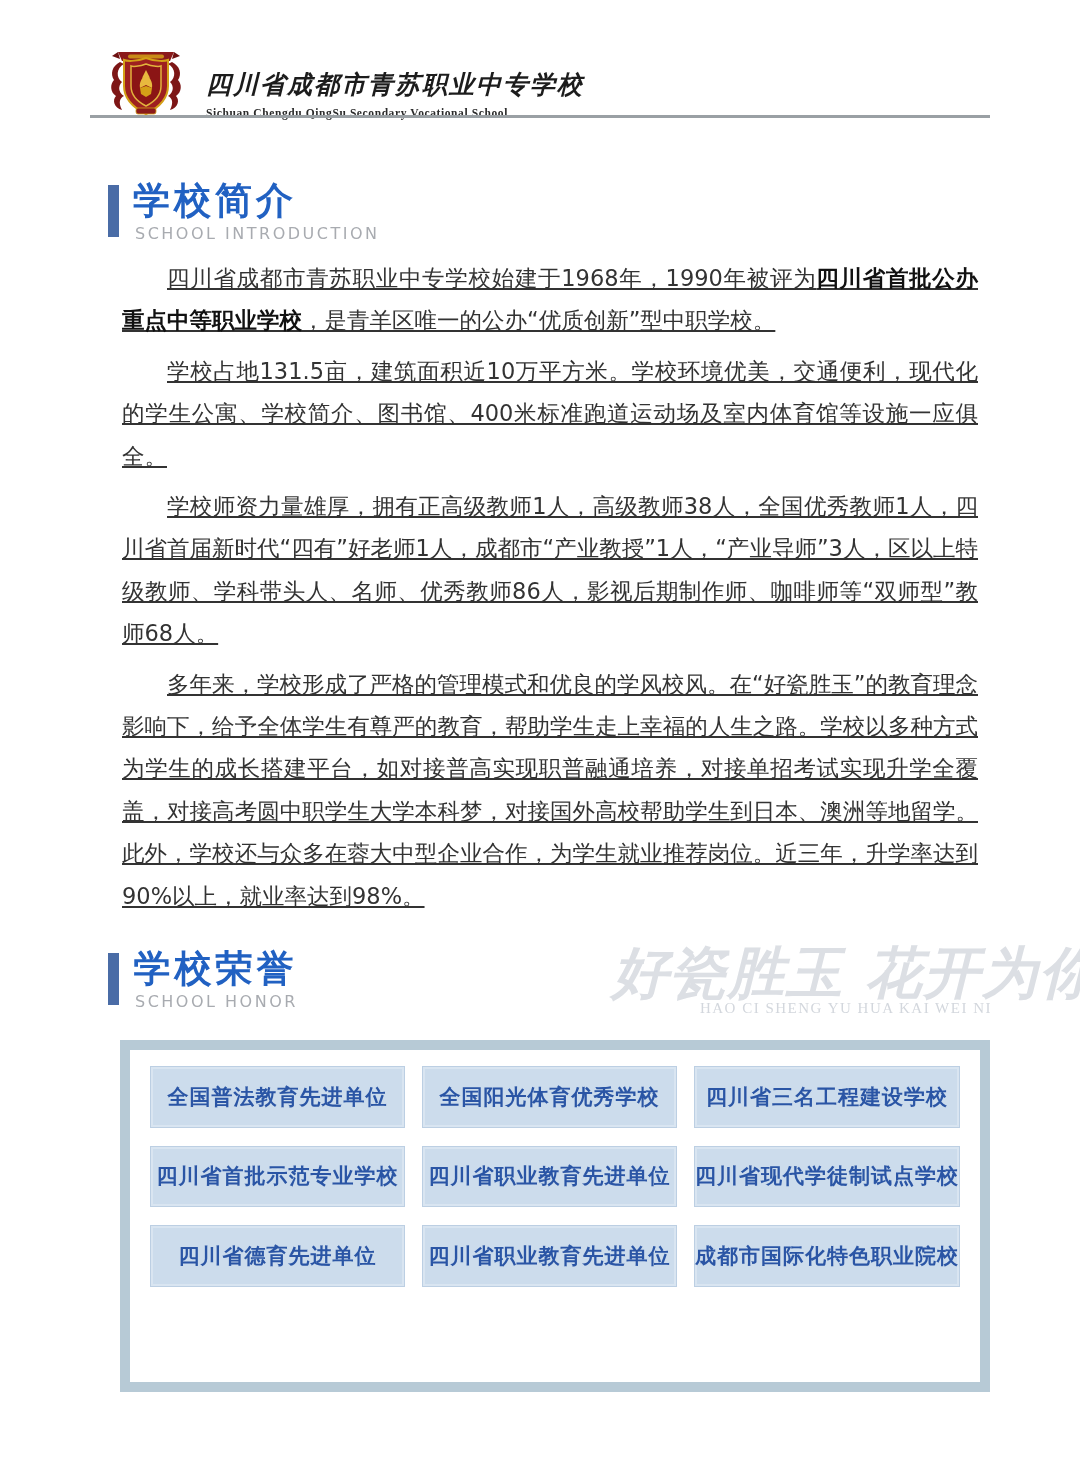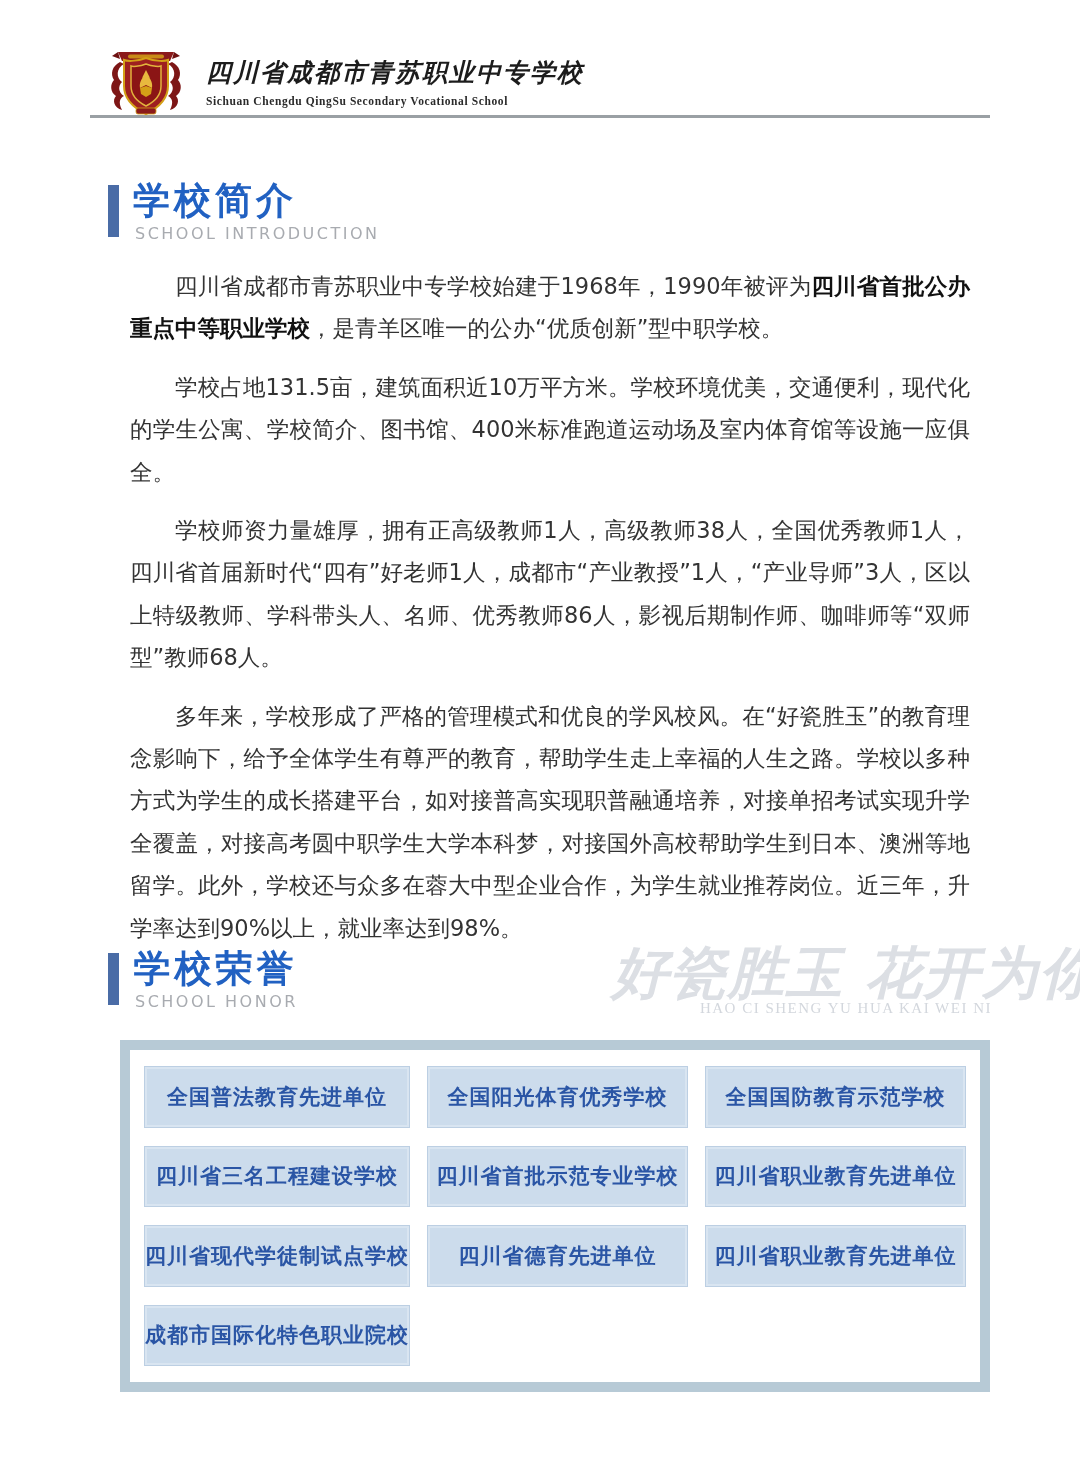--- a/index.html
+++ b/index.html
@@ -13,20 +13,21 @@
   }
 
   
   .header-logo { position:absolute; left:106px; top:44px; width:80px; height:76px; }
   .header-names { position:absolute; left:206px; top:56px; }
   .school-name-cn {
     font-family:"DejaVu Serif", serif;
     font-style:italic; font-weight:bold;
     font-size:25px; color:#1c1c1c; letter-spacing:2px;
     white-space:nowrap;
+    margin-top:12px;
   }
   .school-name-en {
     font-family:"Liberation Serif", serif;
     font-weight:bold; font-size:11.5px; color:#2a2a2a;
     letter-spacing:0.6px; margin-top:6px; white-space:nowrap;
   }
   .header-rule {
     position:absolute; left:90px; top:115px; width:900px; height:3px;
     background:#9aa0a4;
   }
@@ -48,21 +49,21 @@
   }
   #intro-head { top:180px; }
   #honor-head { top:948px;text-align:center; }
 
   
   .intro-text {
     position:absolute; left:114px; top:249px; width:872px;
     font-size:22.5px; line-height:42.4px; color:#333333;
     text-align:justify;
   }
-  .intro-text p { margin:16px; text-indent:2em; }
+  .intro-text p { margin:8px; text-indent:2em;text-decoration:underline; }
   .intro-text b { color:#111; }
 
   
   .watermark {
     position:absolute; right:88px; top:934px; width:380px;
     text-align:center; pointer-events:none;margin-top:8px;
   }
   .watermark .wm-cn {
     font-family:"DejaVu Serif", serif; font-style:italic; font-weight:bold;
     font-size:56px; color:#dcdfe4; letter-spacing:2px; white-space:nowrap;
@@ -71,21 +72,21 @@
   .watermark .wm-en {
     font-family:"Liberation Serif", serif;
     font-size:15px; color:#d3d7dd; letter-spacing:1.5px;
     margin-top:-4px; text-align:right; white-space:nowrap;
   }
 
   
   .honor-box {
     position:absolute; left:120px; top:1040px; width:870px; height:352px;
     border:10px solid #b7cad6; background:#ffffff;
-    padding:16px 14px;
+    padding:16px 20px;
   }
   .honor-grid {
     display:grid; width:100%; height:100%;
     grid-template-columns:repeat(3, 1fr);
     grid-template-rows:repeat(4, 1fr);
     gap:18px 17px;
   }
   .honor-badge {
     background:#ccdcec;
     border:1px solid #bccfe3;
@@ -147,21 +148,20 @@
 
 <div class="watermark">
   <div class="wm-cn">好瓷胜玉 花开为你</div>
   <div class="wm-en">HAO CI SHENG YU HUA KAI WEI NI</div>
 </div>
 
 <div class="honor-box">
   <div class="honor-grid">
     <div class="honor-badge">全国普法教育先进单位</div>
     <div class="honor-badge">全国阳光体育优秀学校</div>
-    <div class="honor-badge">全国国防教育示范学校</div>
     <div class="honor-badge">四川省三名工程建设学校</div>
     <div class="honor-badge">四川省首批示范专业学校</div>
     <div class="honor-badge">四川省职业教育先进单位</div>
     <div class="honor-badge">四川省现代学徒制试点学校</div>
     <div class="honor-badge">四川省德育先进单位</div>
     <div class="honor-badge">四川省职业教育先进单位</div>
     <div class="honor-badge">成都市国际化特色职业院校</div>
   </div>
 </div>
 

